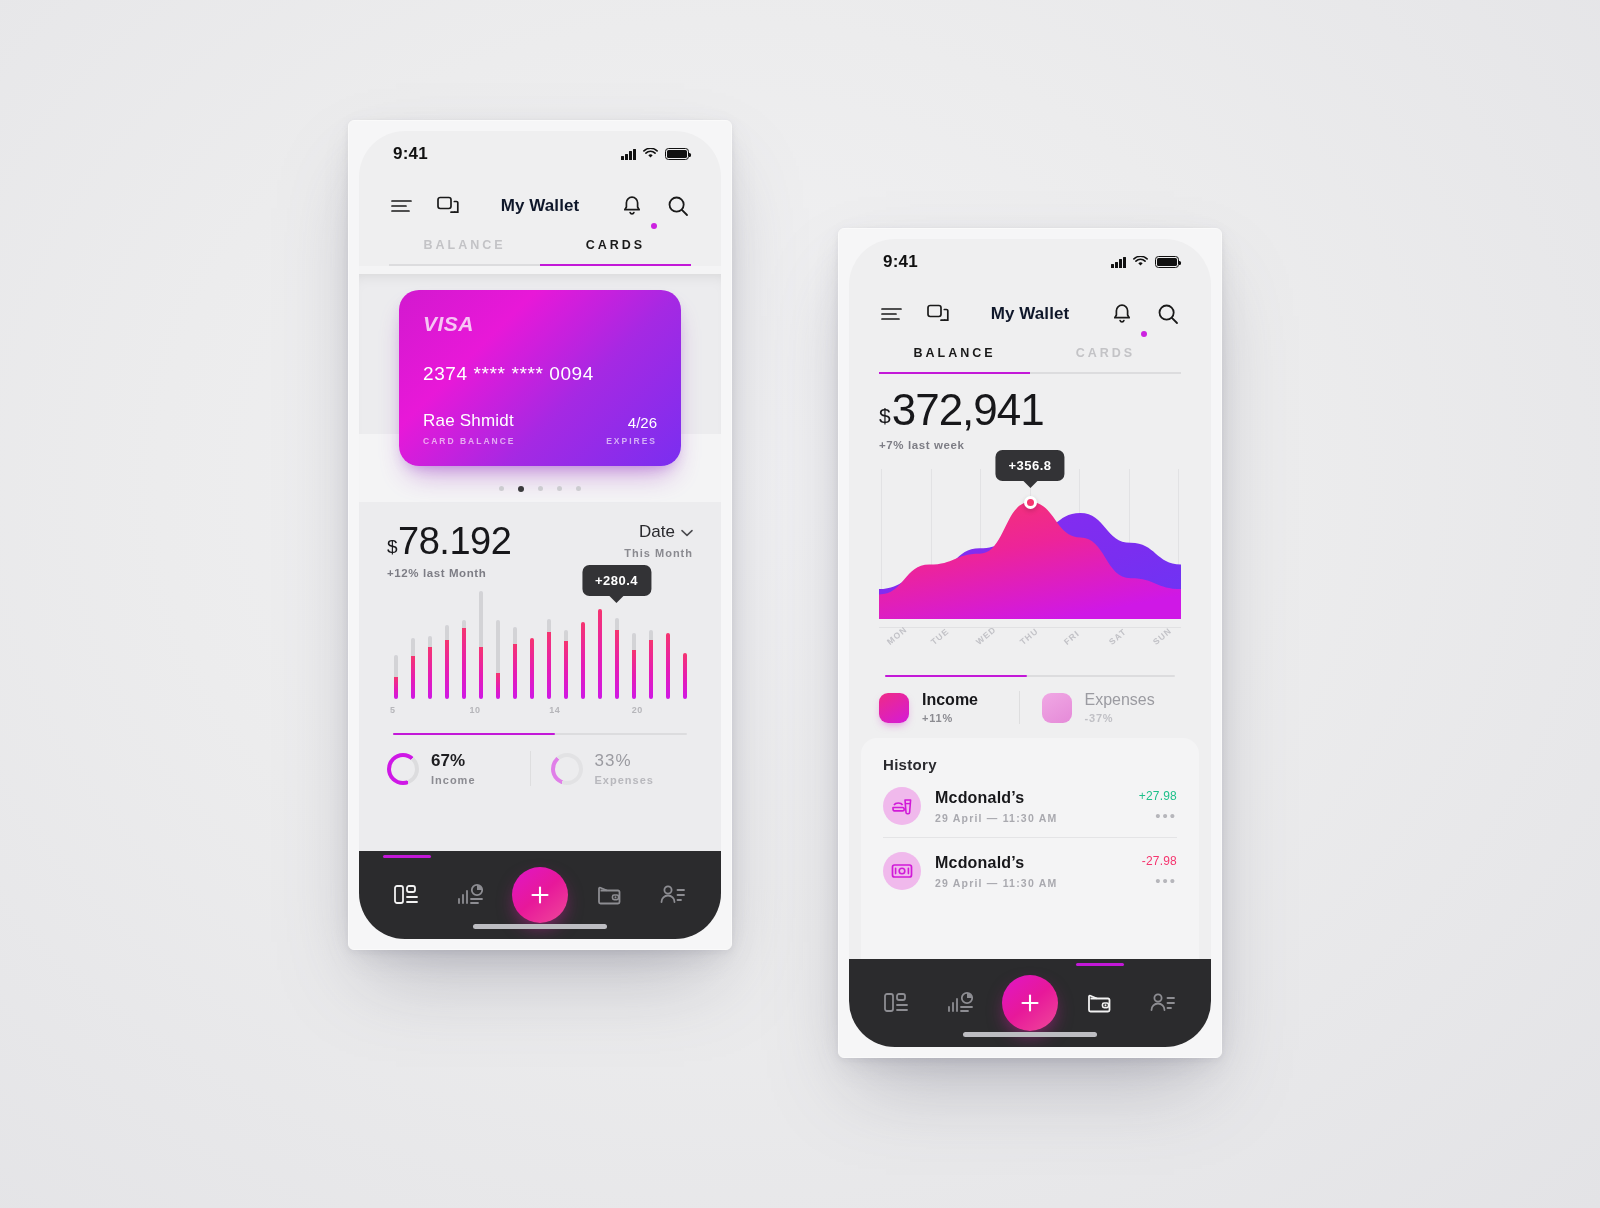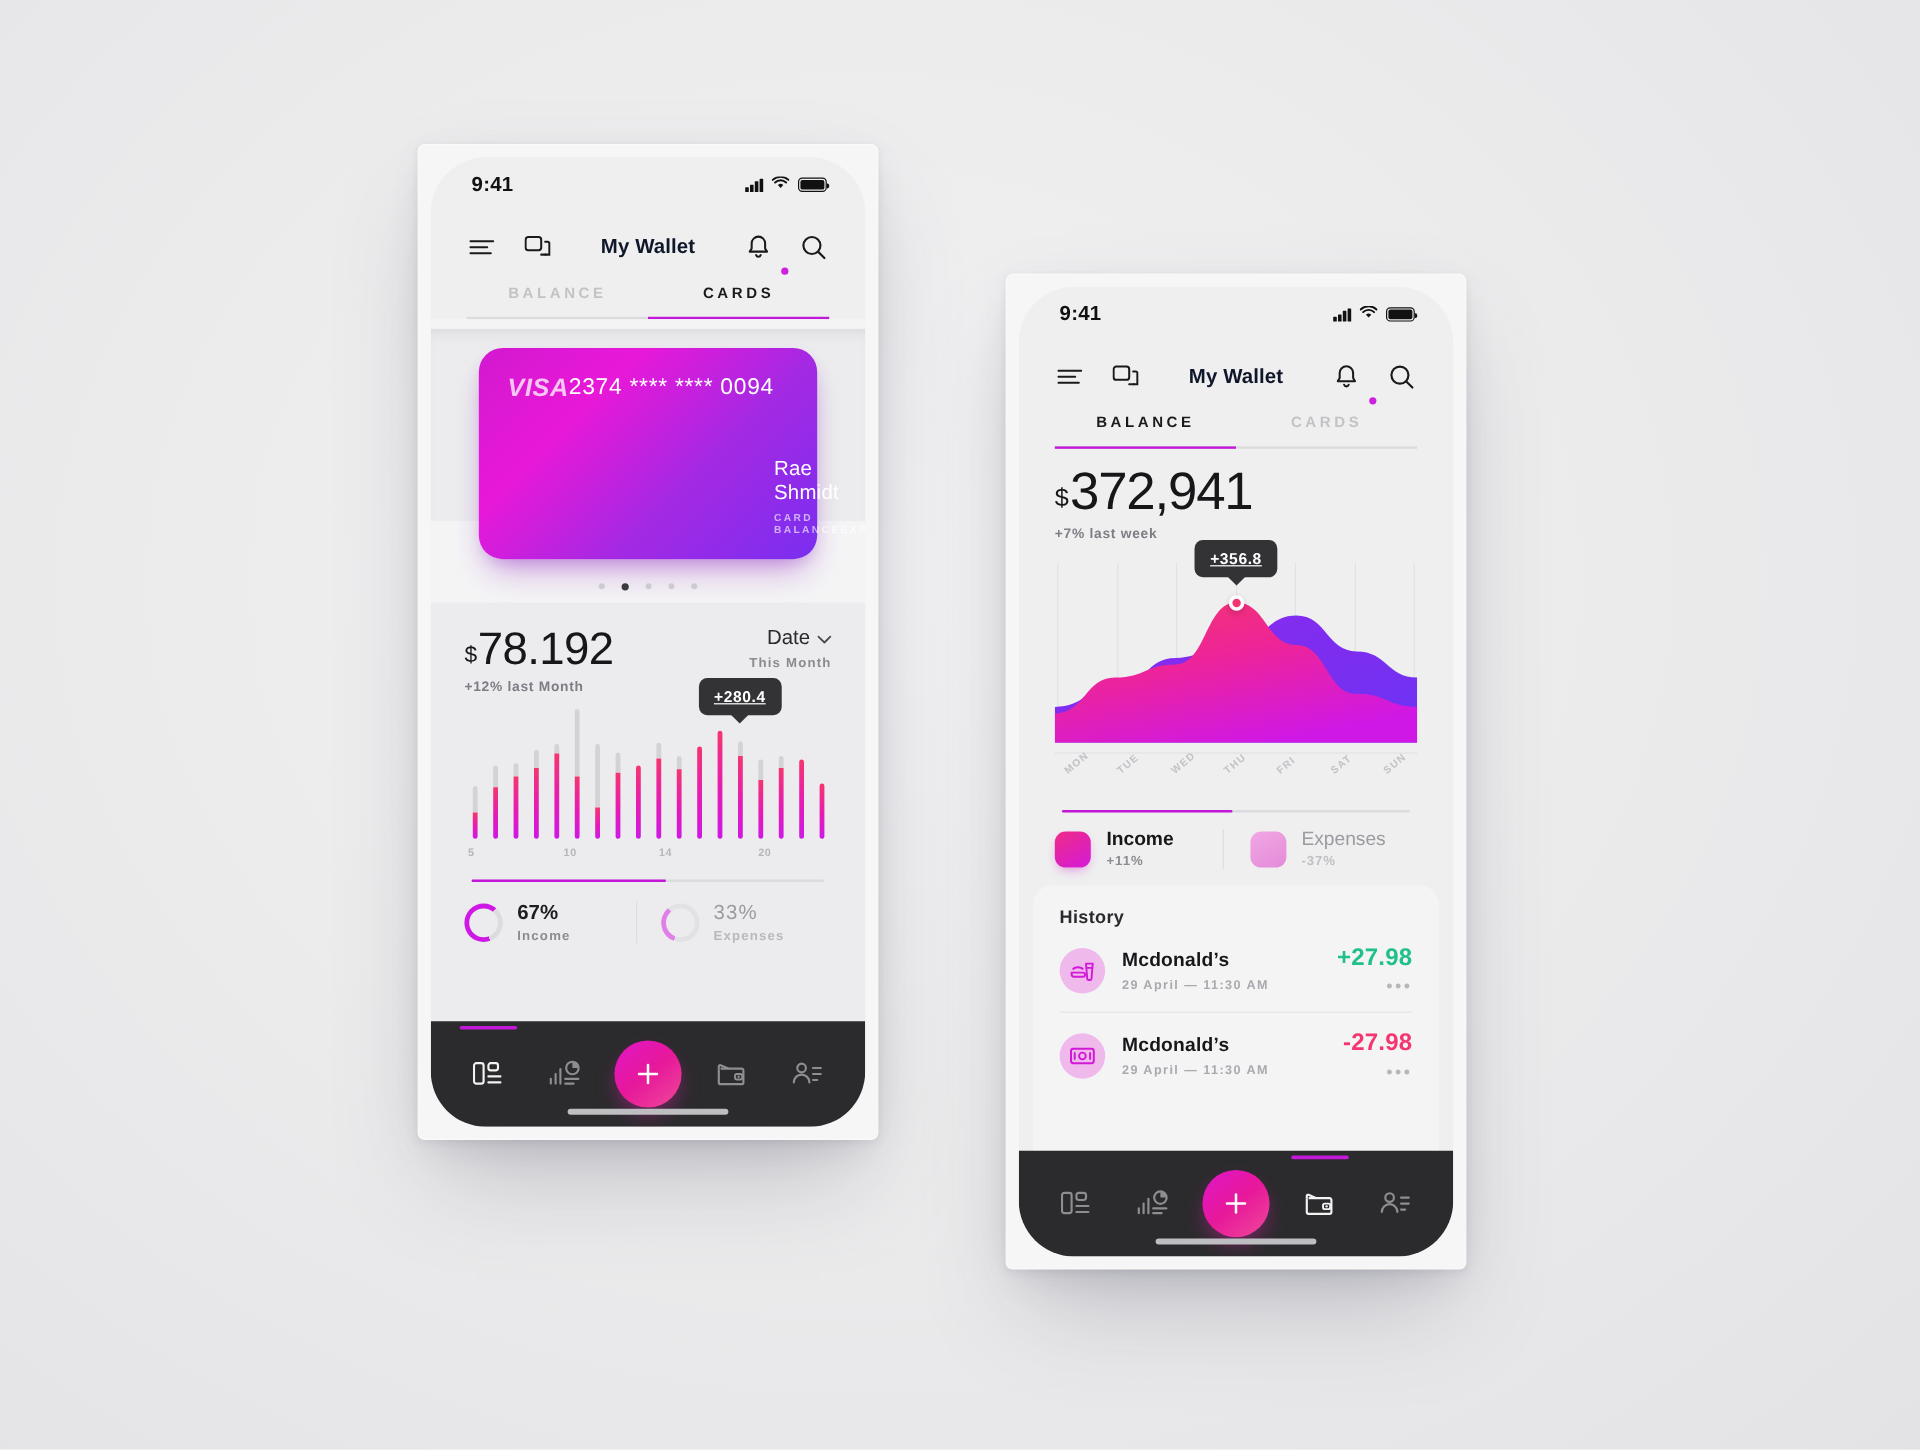--- a/index.html
+++ b/index.html
@@ -96,21 +96,21 @@
     box-shadow: inset 0 10px 18px -14px rgba(0,0,0,.18);
   }
   .cardrow { position: relative; display:flex; justify-content:center; }
   .credit-card {
     position: relative;
     width: 282px; height: 176px;
     border-radius: 20px;
     background: linear-gradient(135deg, #d219cf 0%, #e818d8 30%, #a529e3 62%, #7a2ef0 100%);
     box-shadow: 0 16px 28px -10px rgba(150,30,190,.45), 0 6px 14px -6px rgba(120,40,200,.3);
     padding: 22px 24px 20px 24px;
-    display:flex; flex-direction:row; justify-content:space-between;
+    display:flex; flex-direction:column; justify-content:space-between;
     color:#fff;
   }
   .visa {
     font-size: 21px; font-weight: 700; font-style: italic; letter-spacing: .5px;
     color: rgba(255,255,255,.75);
   }
   .card-number { font-size: 19px; font-weight: 500; letter-spacing: .6px; white-space: nowrap; }
   .card-foot { display:flex; justify-content:space-between; align-items:flex-end; }
   .ch-name { font-size: 17px; font-weight: 400; letter-spacing: .2px; }
   .ch-cap { font-size: 8.5px; font-weight: 700; letter-spacing: 2px; color: rgba(255,255,255,.62); margin-top:5px; }
@@ -136,21 +136,21 @@
   .bar { flex:1; display:flex; flex-direction:column; justify-content:flex-end; align-items:center; height:100%; position:relative; }
   .bar .cap { width:4px; background:#d3d3d6; border-radius:2px 2px 0 0; }
   .bar .val { width:4px; border-radius:0 0 2px 2px; background: linear-gradient(180deg, #f5356f 0%, #e61bb5 55%, #cf18e6 100%); }
   .bar.nocap .val { border-radius:2px; }
   .axis { display:flex; margin-top: 6px; position:relative; height:14px; }
   .axis span { position:absolute; font-size:9px; font-weight:700; color:#b6b6ba; letter-spacing:.5px; }
 
   .tooltip {
     position:absolute; background:#333336; color:#fff; border-radius:7px;
     font-size:13px; font-weight:700; letter-spacing:.5px;
-    padding: 8px 13px; white-space:nowrap; z-index:5;text-decoration:underline;
+    padding: 8px 13px; white-space:nowrap; z-index:5;
   }
   .tooltip::after {
     content:""; position:absolute; left:50%; transform:translateX(-50%);
     bottom:-7px; border-left:8px solid transparent; border-right:8px solid transparent;
     border-top:8px solid #333336;
   }
 
   .scrollrail { height:2px; background:#dcdcde; margin: 14px 6px 0 6px; display:flex; border-radius:1px; }
   .scrollrail i { display:block; height:2px; background:#c318d8; border-radius:1px; }
 
@@ -217,21 +217,21 @@
   }
   .hist-title { font-size:15px; font-weight:700; color:#2a2a2e; letter-spacing:.3px; }
   .hist-row { display:flex; align-items:center; gap:14px; padding: 14px 0 12px 0; }
   .hist-row + .hist-row { border-top:1px solid #e4e4e6; }
   .hicon { width:38px; height:38px; border-radius:50%; background:#f0b9ec; flex:0 0 38px;
            display:flex; align-items:center; justify-content:center; }
   .hmid { flex:1 1 auto; min-width:0; }
   .hname { font-size:16px; font-weight:700; color:#17171a; letter-spacing:.2px; }
   .hmeta { font-size:10.5px; font-weight:700; color:#a9a9af; letter-spacing:1.2px; margin-top:5px; }
   .hright { text-align:right; }
-  .hamt { font-size:20px; font-weight:700; letter-spacing:.2px; }
+  .hamt { font-size:12px; font-weight:400; letter-spacing:.2px; }
   .hamt.pos { color:#1fc08a; }
   .hamt.neg { color:#f5356f; }
   .hdots { font-size:15px; color:#b6b6bb; letter-spacing:2px; margin-top:4px; cursor:pointer; }
 </style>
 </head>
 <body>
 
 <div class="phone" id="phone1">
   <div class="screen">
 

